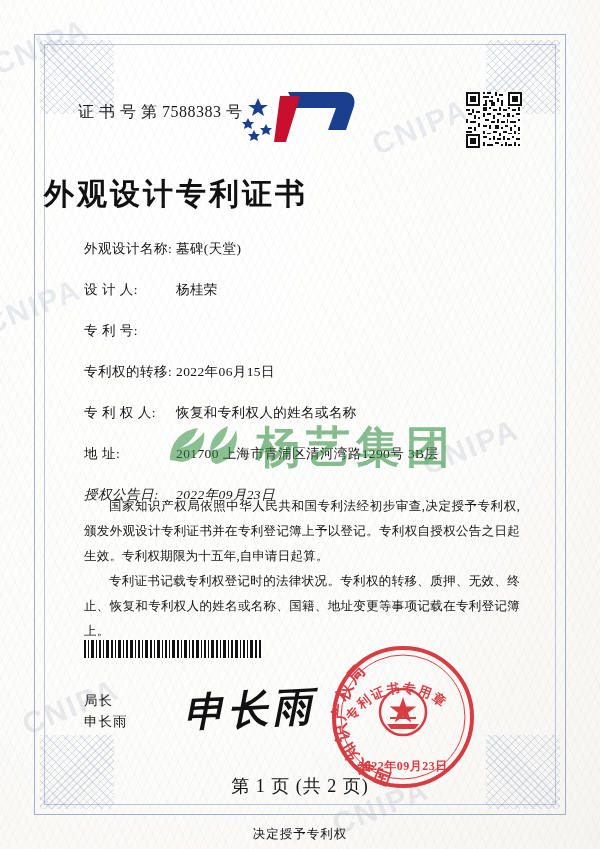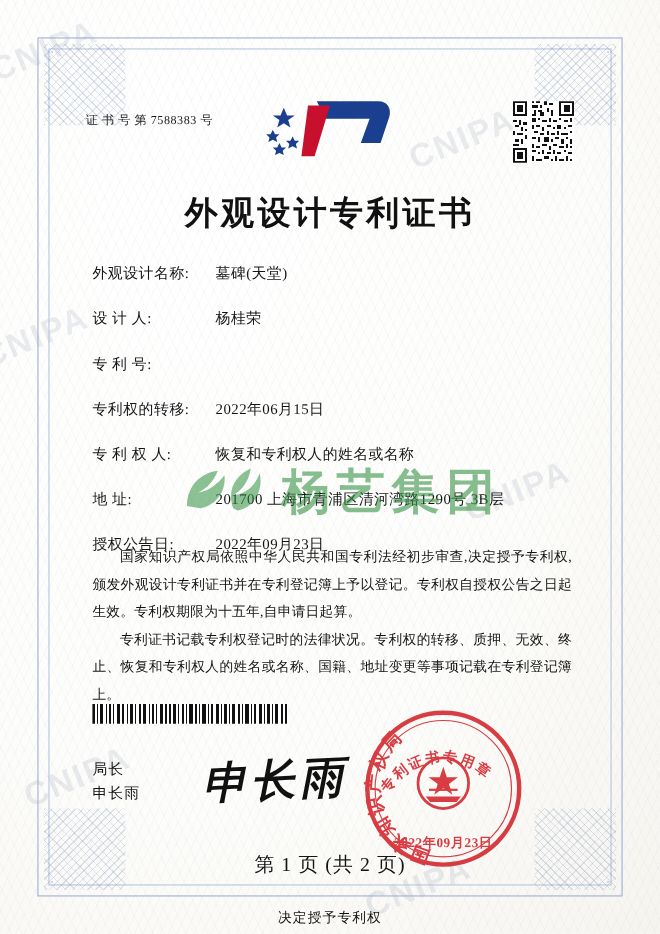--- a/index.html
+++ b/index.html
@@ -53,45 +53,45 @@
   }
   .c-tl{left:40px;top:40px;}
   .c-tr{right:40px;top:40px;transform:scaleX(-1);}
   .c-bl{left:40px;bottom:40px;transform:scaleY(-1);}
   .c-br{right:40px;bottom:40px;transform:scale(-1,-1);}
 
   .content{position:absolute;left:44px;top:44px;right:44px;bottom:44px;}
 
   .cert-no{
     position:absolute;left:34px;top:58px;
-    font-size:11px;color:#1a1a1a;letter-spacing:.5px;font-family:Liberation Serif, serif;
+    font-size:16px;color:#1a1a1a;letter-spacing:.5px;font-family:Liberation Serif, serif;
   }
   .logo{
     position:absolute;left:50%;top:42px;transform:translateX(-50%);
     width:120px;height:62px;
   }
   .qr{
     position:absolute;right:34px;top:48px;
     width:56px;height:56px;
   }
   .title{
-    position:absolute;top:130px;left:0;right:0;text-align:center;
+    position:absolute;top:130px;left:0;right:0;
     font-size:30px;font-weight:700;letter-spacing:3px;color:#111;
     font-family:Liberation Mono, monospace;
   }
   .fields{
     position:absolute;left:40px;right:36px;top:196px;
     font-size:13.5px;color:#141414;
   }
   .row{display:flex;align-items:flex-start;margin-bottom:23px;}
   .lab{width:92px;flex:none;letter-spacing:.5px;}
-  .val{flex:1;letter-spacing:.4px;margin-left:20px;}
+  .val{flex:1;letter-spacing:.4px;}
   .row2{display:flex;align-items:flex-start;margin-bottom:23px;}
   .row2 .half{display:flex;}
-  .row2 .half.left{width:232px;flex:none;}
+  .row2 .half.left{width:232px;flex:none;font-style:italic;}
   .row2 .lab{width:92px;flex:none;}
   .row2 .lab2{width:92px;flex:none;}
 
   .para{
     position:absolute;left:40px;right:36px;top:450px;
     font-size:12.5px;line-height:2.0;color:#141414;text-align:justify;
     letter-spacing:.2px;
   }
   .para p{margin:0;text-indent:2em;}
 

